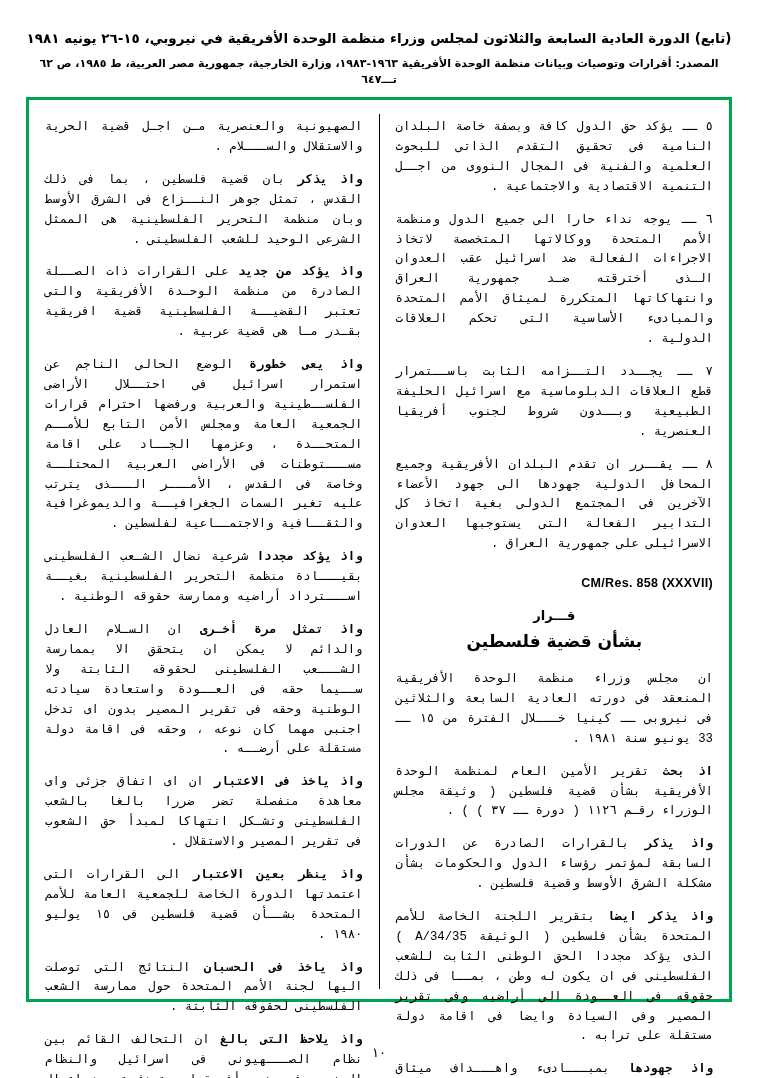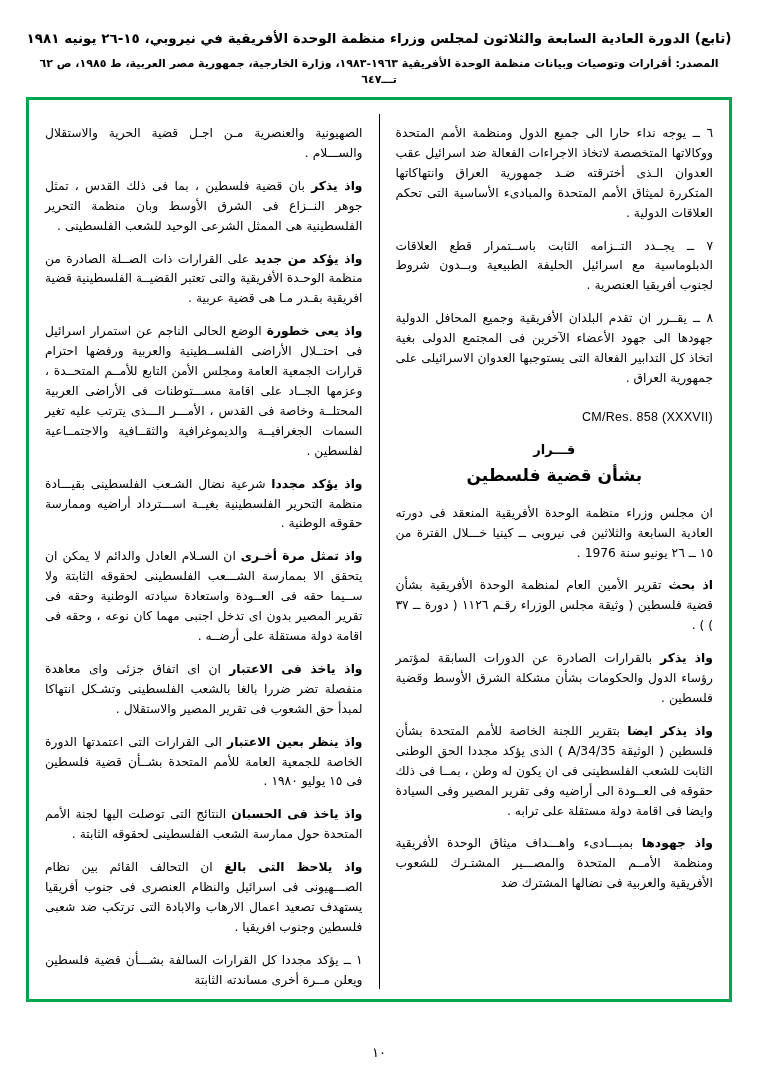--- a/index.html
+++ b/index.html
@@ -70,32 +70,34 @@
   .col.left {
     padding-right: 16px;
   }
   .divider {
     width: 1px;
     background: #000;
     margin: 0;
     align-self: stretch;
   }
   p {
-    margin: 10px 0 13px 0;
+    margin: 4px 0 13px 0;
+    font-family: Liberation Mono, monospace;
   }
   .b {
     font-weight: bold;
   }
   .res-code {
     font-family: "Liberation Sans", sans-serif;
     direction: ltr;
     text-align: right;
     font-size: 12.5px;
     margin: 18px 0 12px 0;
     letter-spacing: 0.3px;
+    font-weight: bold;
   }
   .center {
     text-align: center;
   }
   .res-word {
     font-weight: bold;
     font-size: 13px;
     letter-spacing: 4px;
     margin: 4px 0 2px 0;
   }
@@ -121,29 +123,30 @@
 
   <div class="header">
     <div class="header-title">(تابع) الدورة العادية السابعة والثلاثون لمجلس وزراء منظمة الوحدة الأفريقية في نيروبي، ١٥-٢٦ يونيه ١٩٨١</div>
     <div class="header-source">المصدر: أقرارات وتوصيات وبيانات منظمة الوحدة الأفريقية ١٩٦٣-١٩٨٣، وزارة الخارجية، جمهورية مصر العربية، ط ١٩٨٥، ص ٦٢ تـــ٦٤٧</div>
   </div>
 
   <div class="frame">
     <div class="columns">
 
       <div class="col right">
+        <p>٥ ــ يؤكد حق الدول كافة وبصفة خاصة البلدان النامية فى تحقيق التقدم الذاتى للبحوث العلمية والفنية فى المجال النووى من اجــل التنمية الاقتصادية والاجتماعية .</p>
         <p>٦ ــ يوجه نداء حارا الى جميع الدول ومنظمة الأمم المتحدة ووكالاتها المتخصصة لاتخاذ الاجراءات الفعالة ضد اسرائيل عقب العدوان الـذى أخترقته ضـد جمهورية العراق وانتهاكاتها المتكررة لميثاق الأمم المتحدة والمبادىء الأساسية التى تحكم العلاقات الدولية .</p>
         <p>٧ ــ يجــدد التــزامه الثابت باســتمرار قطع العلاقات الدبلوماسية مع اسرائيل الحليفة الطبيعية وبــدون شروط لجنوب أفريقيا العنصرية .</p>
         <p>٨ ــ يقــرر ان تقدم البلدان الأفريقية وجميع المحافل الدولية جهودها الى جهود الأعضاء الآخرين فى المجتمع الدولى بغية اتخاذ كل التدابير الفعالة التى يستوجبها العدوان الاسرائيلى على جمهورية العراق .</p>
 
         <div class="res-code">CM/Res. 858 (XXXVII)</div>
         <div class="center res-word">قـــرار</div>
         <div class="center res-sub">بشأن قضية فلسطين</div>
 
-        <p>ان مجلس وزراء منظمة الوحدة الأفريقية المنعقد فى دورته العادية السابعة والثلاثين فى نيروبى ــ كينيا خـــلال الفترة من ١٥ ــ ٢٦ يونيو سنة 1976 .</p>
+        <p>ان مجلس وزراء منظمة الوحدة الأفريقية المنعقد فى دورته العادية السابعة والثلاثين فى نيروبى ــ كينيا خـــلال الفترة من ١٥ ــ 33 يونيو سنة ١٩٨١ .</p>
         <p><span class="b">اذ بحث</span><span> تقرير الأمين العام لمنظمة الوحدة الأفريقية بشأن قضية فلسطين ( وثيقة مجلس الوزراء رقـم ١١٢٦ ( دورة ــ ٣٧ ) ) .</span></p>
         <p><span class="b">واذ يذكر</span><span> بالقرارات الصادرة عن الدورات السابقة لمؤتمر رؤساء الدول والحكومات بشأن مشكلة الشرق الأوسط وقضية فلسطين .</span></p>
         <p><span class="b">واذ يذكر ايضا</span><span> بتقرير اللجنة الخاصة للأمم المتحدة بشأن فلسطين ( الوثيقة A/34/35 ) الذى يؤكد مجددا الحق الوطنى الثابت للشعب الفلسطينى فى ان يكون له وطن ، بمــا فى ذلك حقوقه فى العــودة الى أراضيه وفى تقرير المصير وفى السيادة وايضا فى اقامة دولة مستقلة على ترابه .</span></p>
         <p><span class="b">واذ جهودها</span><span> بمبـــادىء واهـــداف ميثاق الوحدة الأفريقية ومنظمة الأمــم المتحدة والمصـــير المشتـرك للشعوب الأفريقية والعربية فى نضالها المشترك ضد</span></p>
       </div>
 
       <div class="divider"></div>
 
       <div class="col left">
         <p>الصهيونية والعنصرية مـن اجـل قضية الحرية والاستقلال والســـلام .</p>

